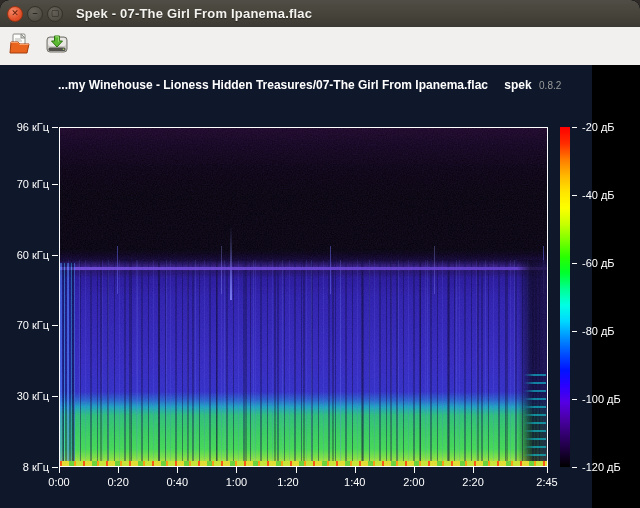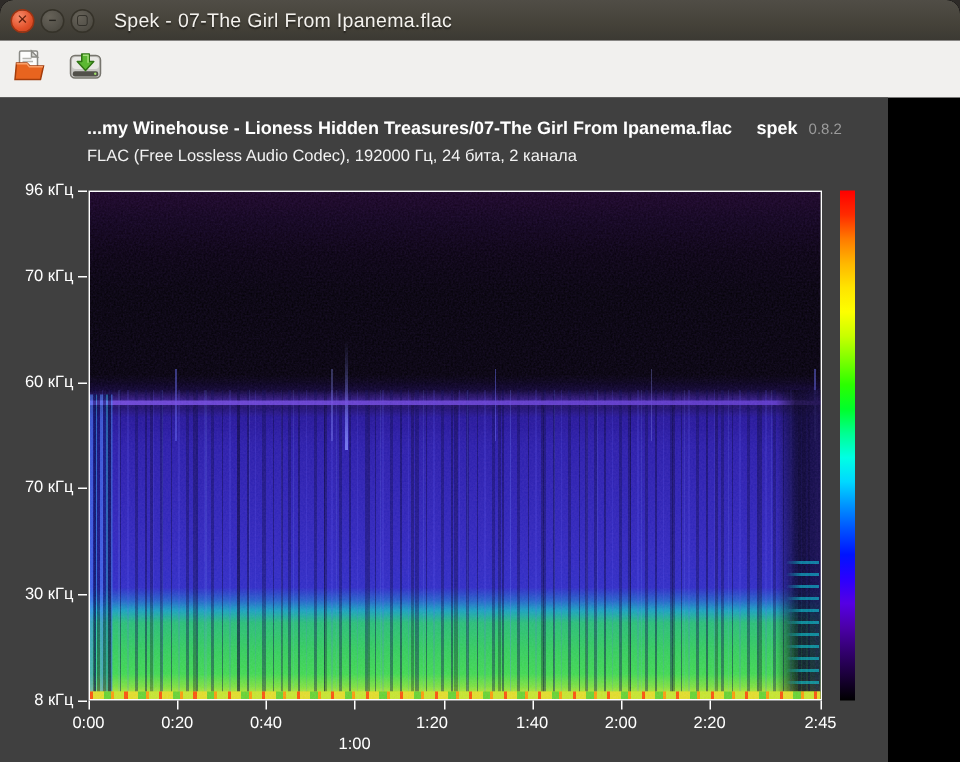--- a/index.html
+++ b/index.html
@@ -9,30 +9,30 @@
   .titlebar{position:absolute;left:0;top:0;width:640px;height:27px;
     background:linear-gradient(to bottom,#504d46 0%,#454239 60%,#3b3933 100%);
     border-radius:9px 9px 0 0;display:flex;align-items:center;}
   .winbtn{width:16px;height:16px;border-radius:50%;margin-left:4px;display:flex;
     align-items:center;justify-content:center;font-size:9px;line-height:1;cursor:pointer;box-sizing:border-box;}
   .winbtn.close{margin-left:7px;background:radial-gradient(circle at 35% 30%,#f68b6a,#e2512a 60%,#c43f1b);
     border:1px solid #9c3312;color:#5e1c09;font-weight:bold;}
   .winbtn.minmax{background:radial-gradient(circle at 35% 30%,#63605七,#56534b 55%,#45423b);
     background:radial-gradient(circle at 35% 30%,#666258,#55524a 55%,#454239);
     border:1px solid #353229;color:#26241f;font-weight:bold;}
-  .titlebar-title{color:#f4f2ee;font-size:13px;font-weight:normal;margin-left:13px;letter-spacing:.2px;
+  .titlebar-title{color:#f4f2ee;font-size:13px;font-weight:bold;margin-left:13px;letter-spacing:.2px;
     text-shadow:0 1px 1px rgba(0,0,0,.5);text-align:right;}
 
   
   .toolbar{position:absolute;left:0;top:27px;width:640px;height:38px;background:#f1f0ee;display:flex;align-items:center;}
   .toolbtn{width:30px;height:30px;margin-left:6px;display:flex;align-items:center;justify-content:center;
     border-radius:3px;cursor:pointer;}
 
   
-  .content{position:absolute;left:0;top:65px;width:592px;height:443px;background:#404040;}
+  .content{position:absolute;left:0;top:65px;width:592px;height:443px;background:#0f172a;}
   .hdr1{position:absolute;left:58px;top:13px;width:574px;color:#fff;font-size:12px;font-weight:bold;white-space:nowrap;}
   .hdr1 .appname{margin-left:13px;}
   .hdr1 .appver{font-weight:normal;font-size:10px;color:#9b9b9b;margin-left:4px;}
   .hdr2{position:absolute;left:58px;top:33px;color:#f2f2f2;font-size:11px;white-space:nowrap;}
 
   
   .plot{position:absolute;left:59px;top:62px;width:489px;height:340px;border:1px solid #fff;box-sizing:border-box;overflow:hidden;background:#000;}
   .layer{position:absolute;left:0;top:0;width:100%;height:100%;}
   .spec-base{background:linear-gradient(to bottom,
       #18041f 0%, #0e0216 5%, #050009 12%, #010002 20%, #010003 36%, #0a0425 39.2%,
@@ -124,21 +124,20 @@
     </div>
   </div>
 
   <div class="content">
 
     <div class="hdr1">
       <span>...my Winehouse - Lioness Hidden Treasures/07-The Girl From Ipanema.flac</span>
       <span class="appname">spek</span>
       <span class="appver">0.8.2</span>
     </div>
-    <div class="hdr2">FLAC (Free Lossless Audio Codec), 192000 Гц, 24 бита, 2 канала</div>
 
     <div class="plot">
       <div class="layer spec-base"></div>
       <div class="layer spec-streaks1"></div>
       <div class="layer spec-streaks2"></div>
       <div class="layer spec-spikes"></div>
       <div class="spec-spike-tall"></div>
       <div class="spec-band"></div>
       <div class="spec-intro"></div>
       <div class="spec-outro"></div>
@@ -169,29 +168,43 @@
       </div>
 
     <div class="time-axis" id="time-axis">
         <div class="tick" style="left: 0px;"></div>
         <div class="lbl" style="left: 0px;">0:00</div>
         <div class="tick" style="left: 59.1515px;"></div>
         <div class="lbl" style="left: 59.1515px;">0:20</div>
         <div class="tick" style="left: 118.303px;"></div>
         <div class="lbl" style="left: 118.303px;">0:40</div>
         <div class="tick" style="left: 177.455px;"></div>
-        <div class="lbl" style="left: 177.455px; margin-top: 14px;">1:00</div>
+        <div class="lbl" style="left: 177.455px;">1:00</div>
         <div class="tick" style="left: 236.606px;"></div>
         <div class="lbl" style="left: 229px;">1:20</div>
         <div class="tick" style="left: 295.758px;"></div>
         <div class="lbl" style="left: 295.758px;">1:40</div>
         <div class="tick" style="left: 354.909px;"></div>
         <div class="lbl" style="left: 354.909px;">2:00</div>
         <div class="tick" style="left: 414.061px;"></div>
         <div class="lbl" style="left: 414.061px;">2:20</div>
         <div class="tick" style="left: 488px;"></div>
         <div class="lbl" style="left: 488px;">2:45</div>
       </div>
 
     <div class="legend" id="legend-bar" style="background: linear-gradient(rgb(255, 0, 0), rgb(255, 43, 0), rgb(255, 123, 0), rgb(255, 183, 0), rgb(255, 228, 0), rgb(253, 255, 0), rgb(200, 255, 0), rgb(123, 255, 0), rgb(43, 255, 0), rgb(0, 255, 43), rgb(0, 255, 145), rgb(0, 255, 228), rgb(0, 216, 255), rgb(0, 145, 255), rgb(0, 79, 255), rgb(0, 19, 255), rgb(43, 0, 255), rgb(85, 0, 228), rgb(75, 0, 168), rgb(50, 0, 110), rgb(26, 0, 56), rgb(0, 0, 0));"></div>
+    <div class="db-axis" id="db-axis">
+        <div class="tick" style="top: 0px;"></div>
+        <div class="lbl" style="top: 0px;">-20 дБ</div>
+        <div class="tick" style="top: 68px;"></div>
+        <div class="lbl" style="top: 68px;">-40 дБ</div>
+        <div class="tick" style="top: 136px;"></div>
+        <div class="lbl" style="top: 136px;">-60 дБ</div>
+        <div class="tick" style="top: 204px;"></div>
+        <div class="lbl" style="top: 204px;">-80 дБ</div>
+        <div class="tick" style="top: 272px;"></div>
+        <div class="lbl" style="top: 272px;">-100 дБ</div>
+        <div class="tick" style="top: 340px;"></div>
+        <div class="lbl" style="top: 340px;">-120 дБ</div>
+      </div>
 
   </div>
 </div>
 
 </body></html>

